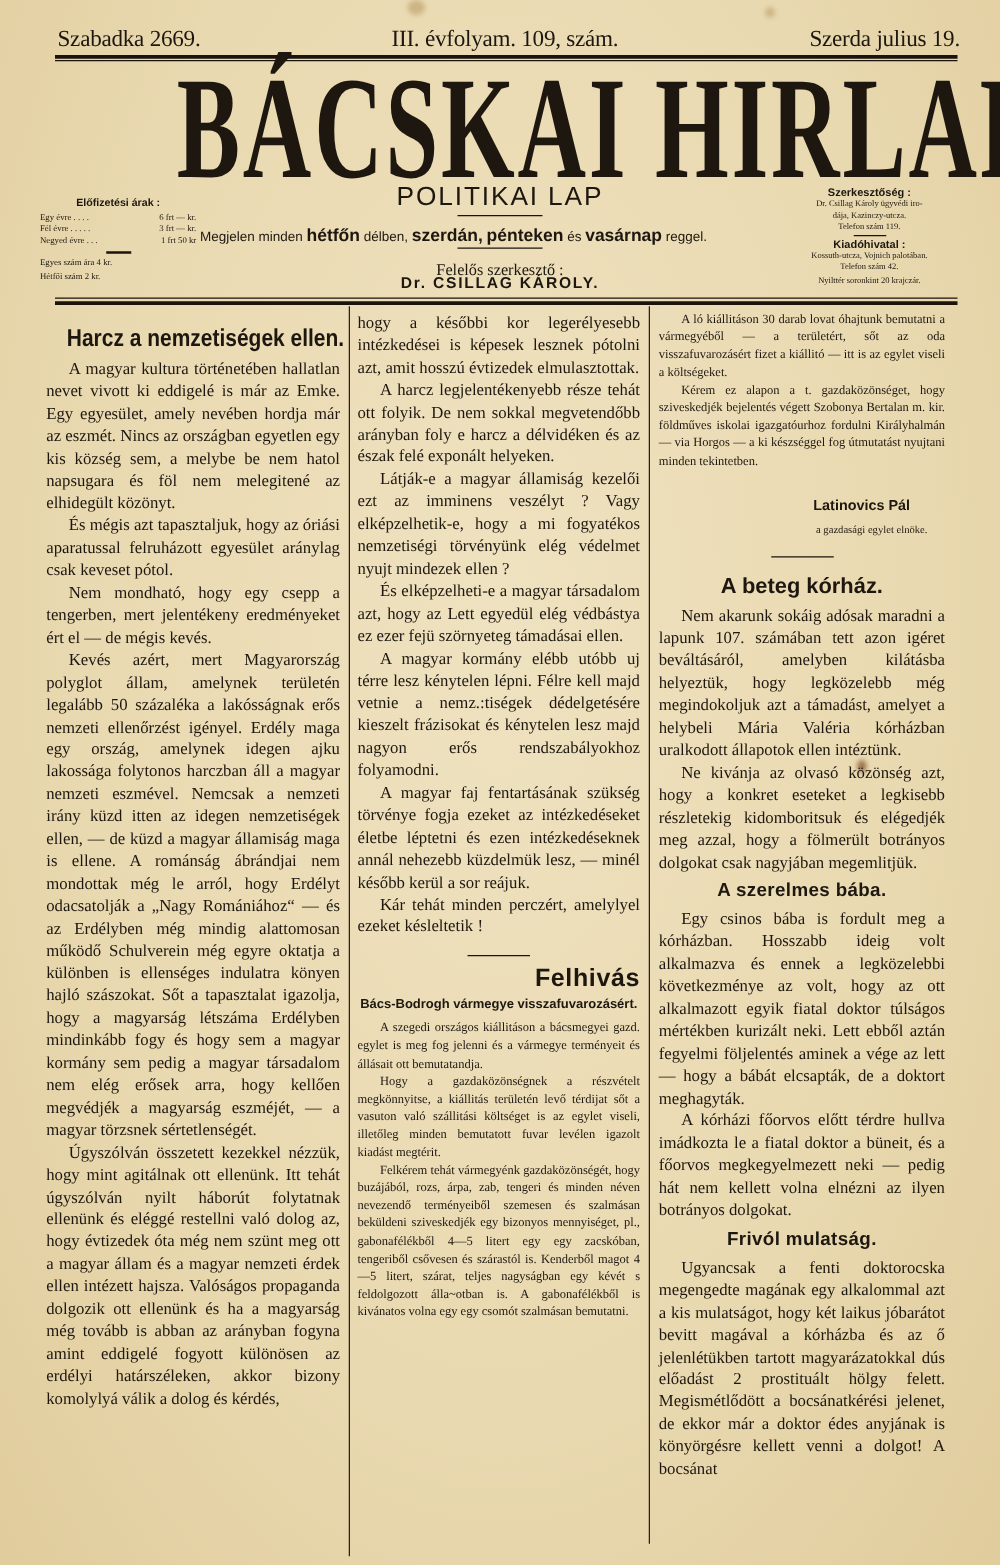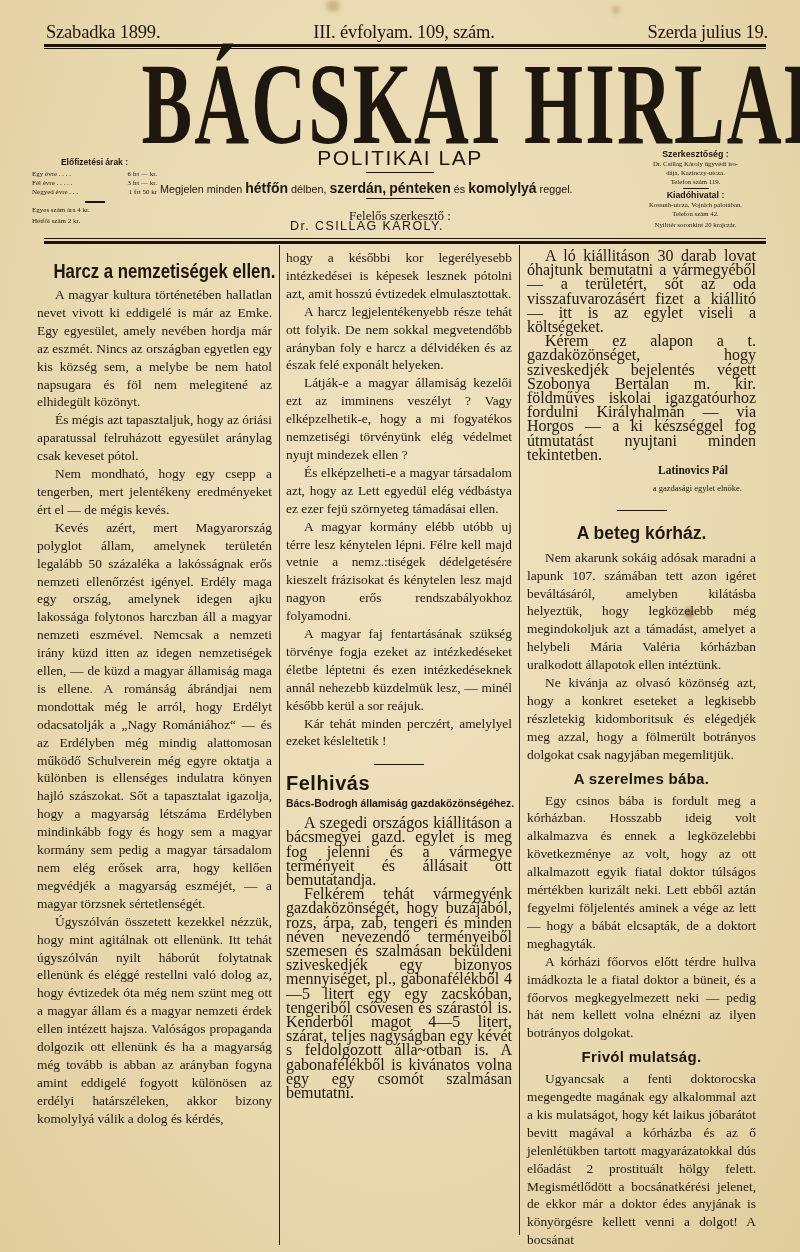--- a/index.html
+++ b/index.html
@@ -20,53 +20,53 @@
     font-family:"Liberation Sans",sans-serif;font-size:21px;letter-spacing:1.5px;}
   .hr-short{position:absolute;height:1px;background:#1a140c;}
   .left-box{position:absolute;left:32px;top:158px;width:125px;font-size:7px;line-height:9px;}
   .left-box .ttl{text-align:center;font-family:"Liberation Sans",sans-serif;font-weight:bold;font-size:8.5px;margin-bottom:3px;}
   .price-row{display:flex;justify-content:space-between;}
   .left-box .c{text-align:left;margin-top:2px;}
   .appear{position:absolute;left:160px;top:180px;width:480px;text-align:left;
     font-family:"Liberation Sans",sans-serif;font-size:10.8px;}
   .appear b{font-weight:900;font-size:14px;}
   .felelos{position:absolute;left:300px;top:208px;width:200px;text-align:center;font-size:13px;}
-  .editor{position:absolute;left:290px;top:219px;width:220px;
-    font-family:"Liberation Sans",sans-serif;font-weight:normal;font-size:12.5px;letter-spacing:1.4px;}
+  .editor{position:absolute;left:290px;top:219px;width:220px;text-align:center;
+    font-family:"Liberation Sans",sans-serif;font-weight:bold;font-size:12.5px;letter-spacing:1.4px;}
   .right-box{position:absolute;left:628px;top:150px;width:135px;text-align:center;font-size:6.8px;line-height:9px;}
   .right-box .ttl{font-family:"Liberation Sans",sans-serif;font-weight:bold;font-size:8.8px;}
   .col{position:absolute;font-size:13.4px;line-height:17.9px;text-align:justify;}
   .col p{margin:0;text-indent:18px;}
   .col p.noind{text-indent:0;}
   .col1{left:37px;top:260px;width:235px;}
   .col2{left:286px;top:249px;width:226px;}
   .col3{left:527px;top:249px;width:229px;}
   .vrule{position:absolute;width:1px;background:#2a2218;}
   h1.art{margin:0 0 4px 0;font-family:"Liberation Sans",sans-serif;font-weight:bold;font-size:19.5px;
     text-align:center;line-height:22px;transform:scaleX(.86);transform-origin:center;white-space:nowrap;}
   h2.art{margin:8px 0 6px;font-family:"Liberation Sans",sans-serif;font-weight:bold;font-size:17.5px;text-align:center;}
   h3.art{margin:6px 0 4px;font-family:"Liberation Sans",sans-serif;font-weight:900;font-size:15px;text-align:center;letter-spacing:.3px;}
-  .felhivas-title{font-family:"Liberation Sans",sans-serif;font-weight:900;font-size:20px;text-align:left;margin:10px 0 2px;letter-spacing:.5px;}
+  .felhivas-title{font-family:"Liberation Sans",sans-serif;font-weight:900;font-size:20px;text-align:right;margin:10px 0 2px;letter-spacing:.5px;}
   .felhivas-sub{font-family:"Liberation Sans",sans-serif;font-weight:bold;font-size:10.4px;text-align:center;margin-bottom:3px;white-space:nowrap;}
-  .small{font-size:16px;line-height:14.2px;}
-  .sign{text-align:right;font-family:Liberation Serif, serif;font-weight:bold;font-size:11.5px;margin-top:0;padding-right:28px;}
+  .small{font-size:10px;line-height:14.2px;}
+  .sign{text-align:right;font-family:Liberation Sans, sans-serif;font-weight:bold;font-size:11.5px;margin-top:20px;padding-right:28px;}
   .sign-sub{text-align:right;font-size:8.5px;padding-right:14px;font-family:Liberation Serif, serif;}
   .sep{width:50px;height:1px;background:#1a140c;margin:10px auto;}
 </style>
 </head>
 <body>
 
 <div class="page">
 
   <div class="stain" style="left:326px;top:0;width:14px;height:12px;"></div>
   <div class="stain" style="left:612px;top:6px;width:8px;height:8px;"></div>
   <div class="stain" style="left:686px;top:608px;width:7px;height:10px;background:rgba(110,60,20,.7);"></div>
 
   <div class="dateline">
-    <span>Szabadka 1899.</span>
+    <span>Szabadka 2669.</span>
     <span>III. évfolyam. 109, szám.</span>
     <span>Szerda julius 19.</span>
   </div>
   <div class="rule-thick" style="top:44px;"></div>
   <div class="rule-thin" style="top:48px;"></div>
 
   <div class="masthead"><span>BÁCSKAI HIRLAP</span></div>
 
   <div class="sub">POLITIKAI LAP</div>
   <div class="hr-short" style="left:366px;top:172px;width:68px;"></div>
@@ -90,21 +90,21 @@
     <div class="c">Hétfői szám 2 kr.</div>
   </div>
 
   <div class="appear">
     <span>Megjelen minden</span>
     <b>hétfőn</b>
     <span>délben,</span>
     <b>szerdán,</b>
     <b>pénteken</b>
     <span>és</span>
-    <b>komolylyá</b>
+    <b>vasárnap</b>
     <span>reggel.</span>
   </div>
   <div class="hr-short" style="left:366px;top:198px;width:68px;"></div>
 
   <div class="felelos">Felelős szerkesztő :</div>
   <div class="editor">Dr. CSILLAG KÁROLY.</div>
 
   <div class="right-box">
     <div class="ttl">Szerkesztőség :</div>
     <div>Dr. Csillag Károly ügyvédi iro-</div>
@@ -135,23 +135,24 @@
   <div class="col col2">
     <p class="noind">hogy a későbbi kor legerélyesebb intézkedései is képesek lesznek pótolni azt, amit hosszú évtizedek elmulasztottak.</p>
     <p>A harcz legjelentékenyebb része tehát ott folyik. De nem sokkal megvetendőbb arányban foly e harcz a délvidéken és az észak felé exponált helyeken.</p>
     <p>Látják-e a magyar államiság kezelői ezt az imminens veszélyt ? Vagy elképzelhetik-e, hogy a mi fogyatékos nemzetiségi törvényünk elég védelmet nyujt mindezek ellen ?</p>
     <p>És elképzelheti-e a magyar társadalom azt, hogy az Lett egyedül elég védbástya ez ezer fejü szörnyeteg támadásai ellen.</p>
     <p>A magyar kormány elébb utóbb uj térre lesz kénytelen lépni. Félre kell majd vetnie a nemz.:tiségek dédelgetésére kieszelt frázisokat és kénytelen lesz majd nagyon erős rendszabályokhoz folyamodni.</p>
     <p>A magyar faj fentartásának szükség törvénye fogja ezeket az intézkedéseket életbe léptetni és ezen intézkedéseknek annál nehezebb küzdelmük lesz, — minél később kerül a sor reájuk.</p>
     <p>Kár tehát minden perczért, amelylyel ezeket késleltetik !</p>
     <div class="sep" style="margin-top:14px;"></div>
     <div class="felhivas-title">Felhivás</div>
-    <div class="felhivas-sub">Bács-Bodrogh államiság gazdaközönségéhez.</div>
+    <div class="felhivas-sub">Bács-Bodrogh vármegye visszafuvarozásért.</div>
     <div class="small">
       <p>A szegedi országos kiállitáson a bácsmegyei gazd. egylet is meg fog jelenni és a vármegye terményeit és állásait ott bemutatandja.</p>
+      <p>Hogy a gazdaközönségnek a részvételt megkönnyitse, a kiállitás területén levő térdijat sőt a vasuton való szállitási költséget is az egylet viseli, illetőleg minden bemutatott fuvar levélen igazolt kiadást megtérit.</p>
       <p>Felkérem tehát vármegyénk gazdaközönségét, hogy buzájából, rozs, árpa, zab, tengeri és minden néven nevezendő terményeiből szemesen és szalmásan beküldeni sziveskedjék egy bizonyos mennyiséget, pl., gabonafélékből 4—5 litert egy egy zacskóban, tengeriből csővesen és szárastól is. Kenderből magot 4—5 litert, szárat, teljes nagyságban egy kévét s feldolgozott álla~otban is. A gabonafélékből is kivánatos volna egy egy csomót szalmásan bemutatni.</p>
     </div>
   </div>
 
   <div class="col col3">
     <div class="small">
       <p>A ló kiállitáson 30 darab lovat óhajtunk bemutatni a vármegyéből — a területért, sőt az oda visszafuvarozásért fizet a kiállitó — itt is az egylet viseli a költségeket.</p>
       <p>Kérem ez alapon a t. gazdaközönséget, hogy sziveskedjék bejelentés végett Szobonya Bertalan m. kir. földműves iskolai igazgatóurhoz fordulni Királyhalmán — via Horgos — a ki készséggel fog útmutatást nyujtani minden tekintetben.</p>
     </div>
     <div class="sign">Latinovics Pál</div>

